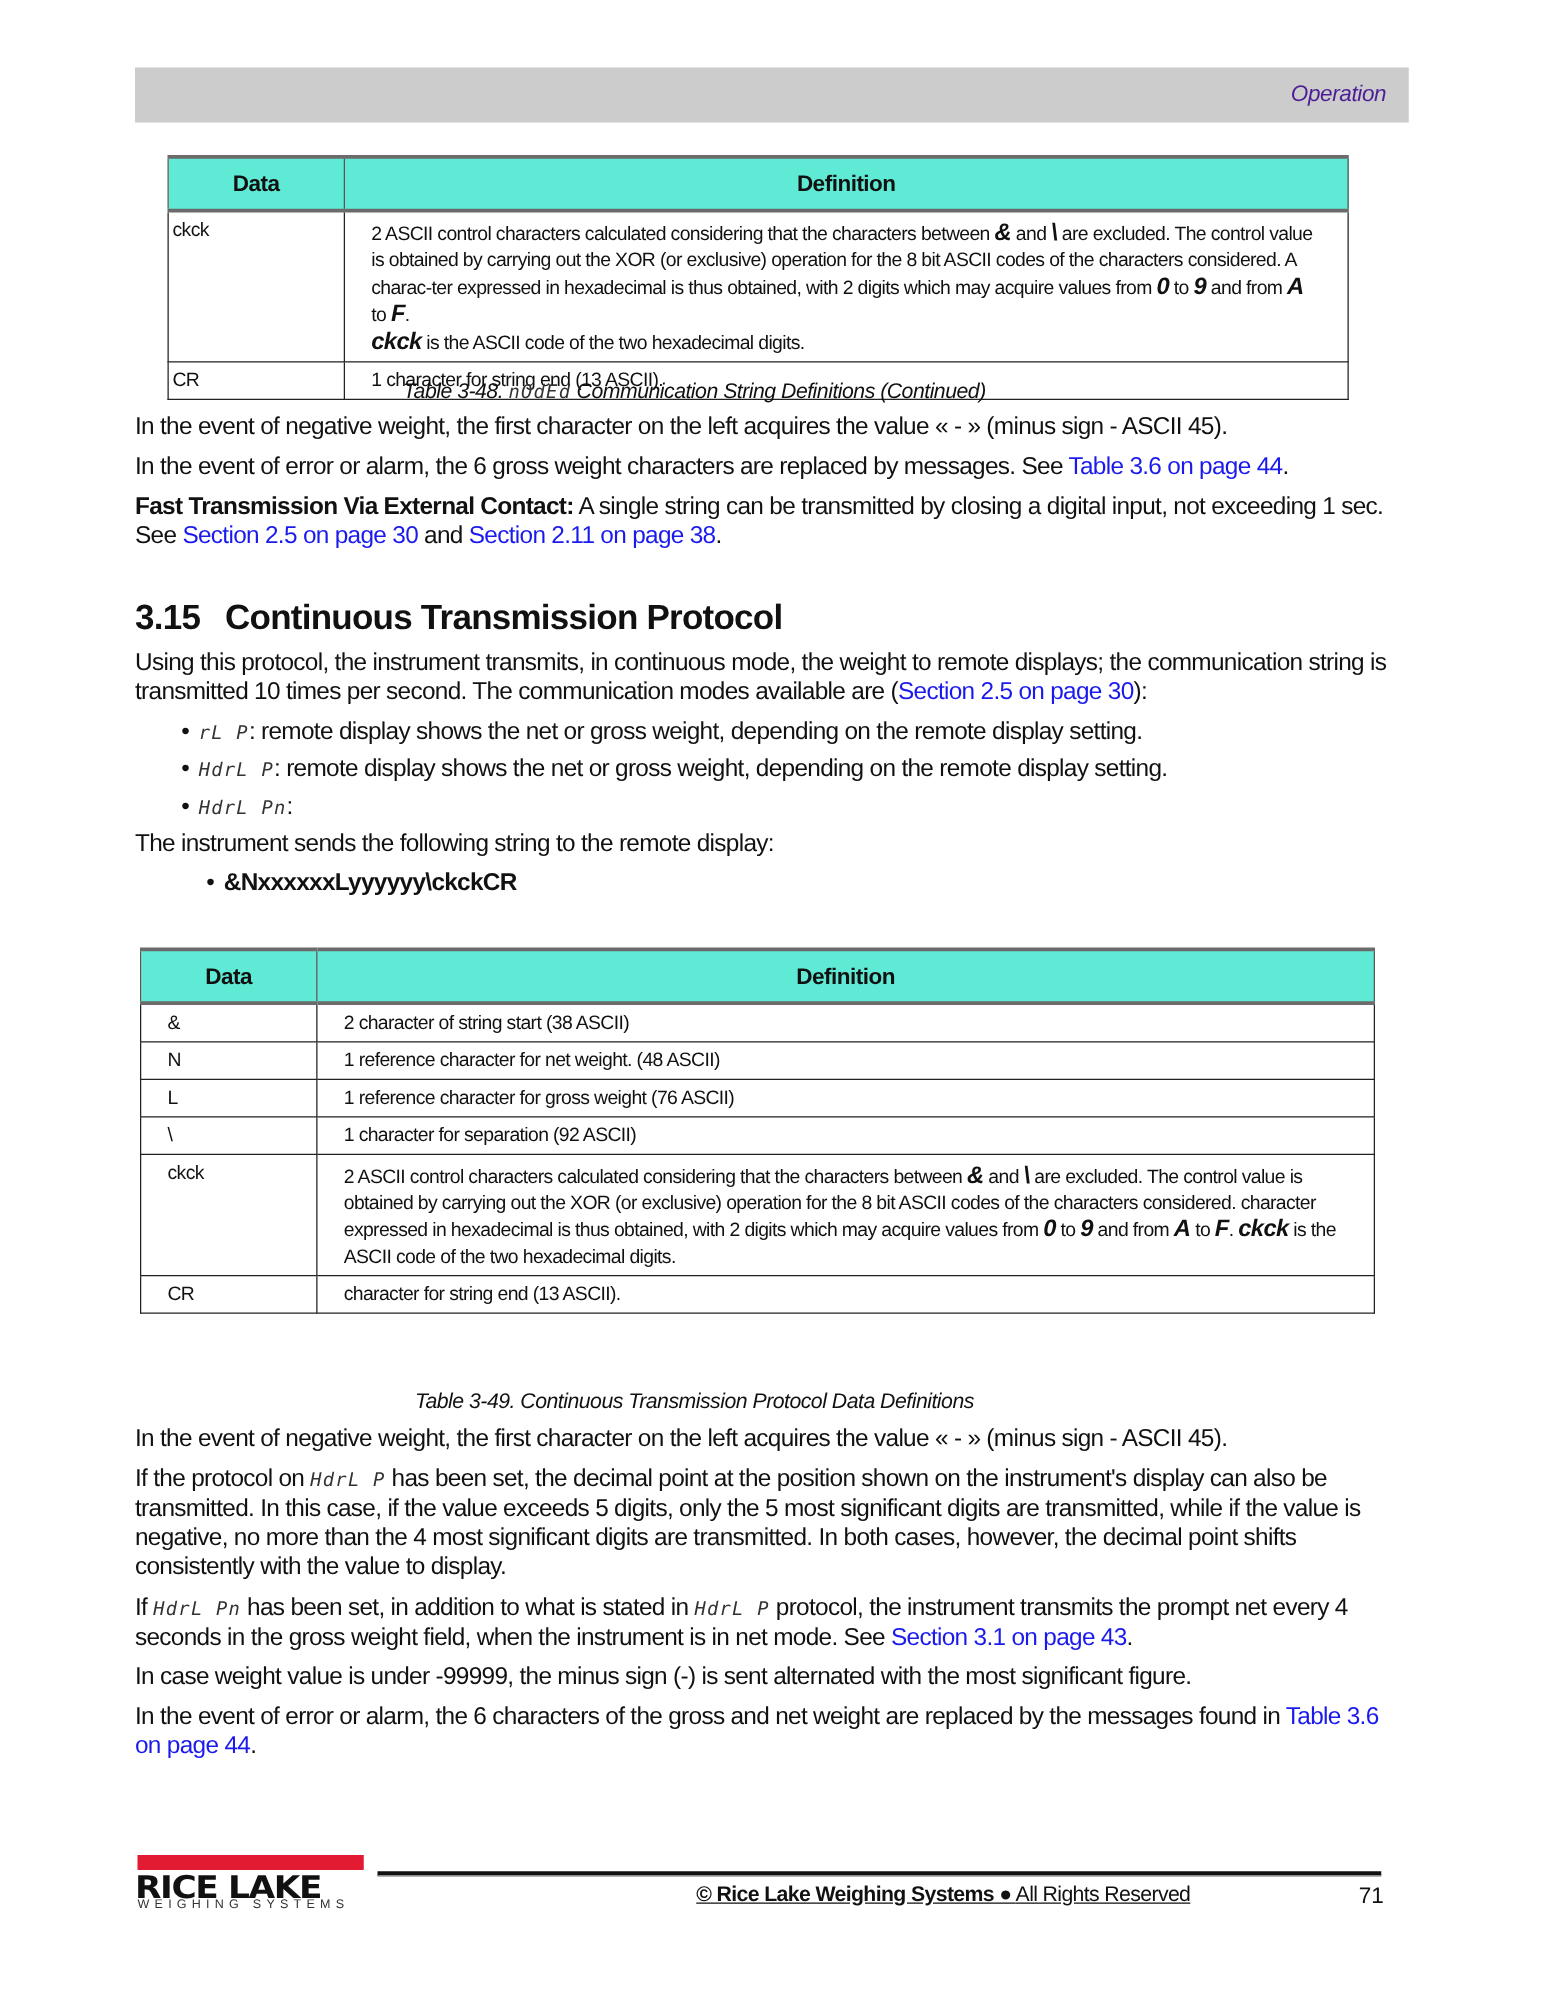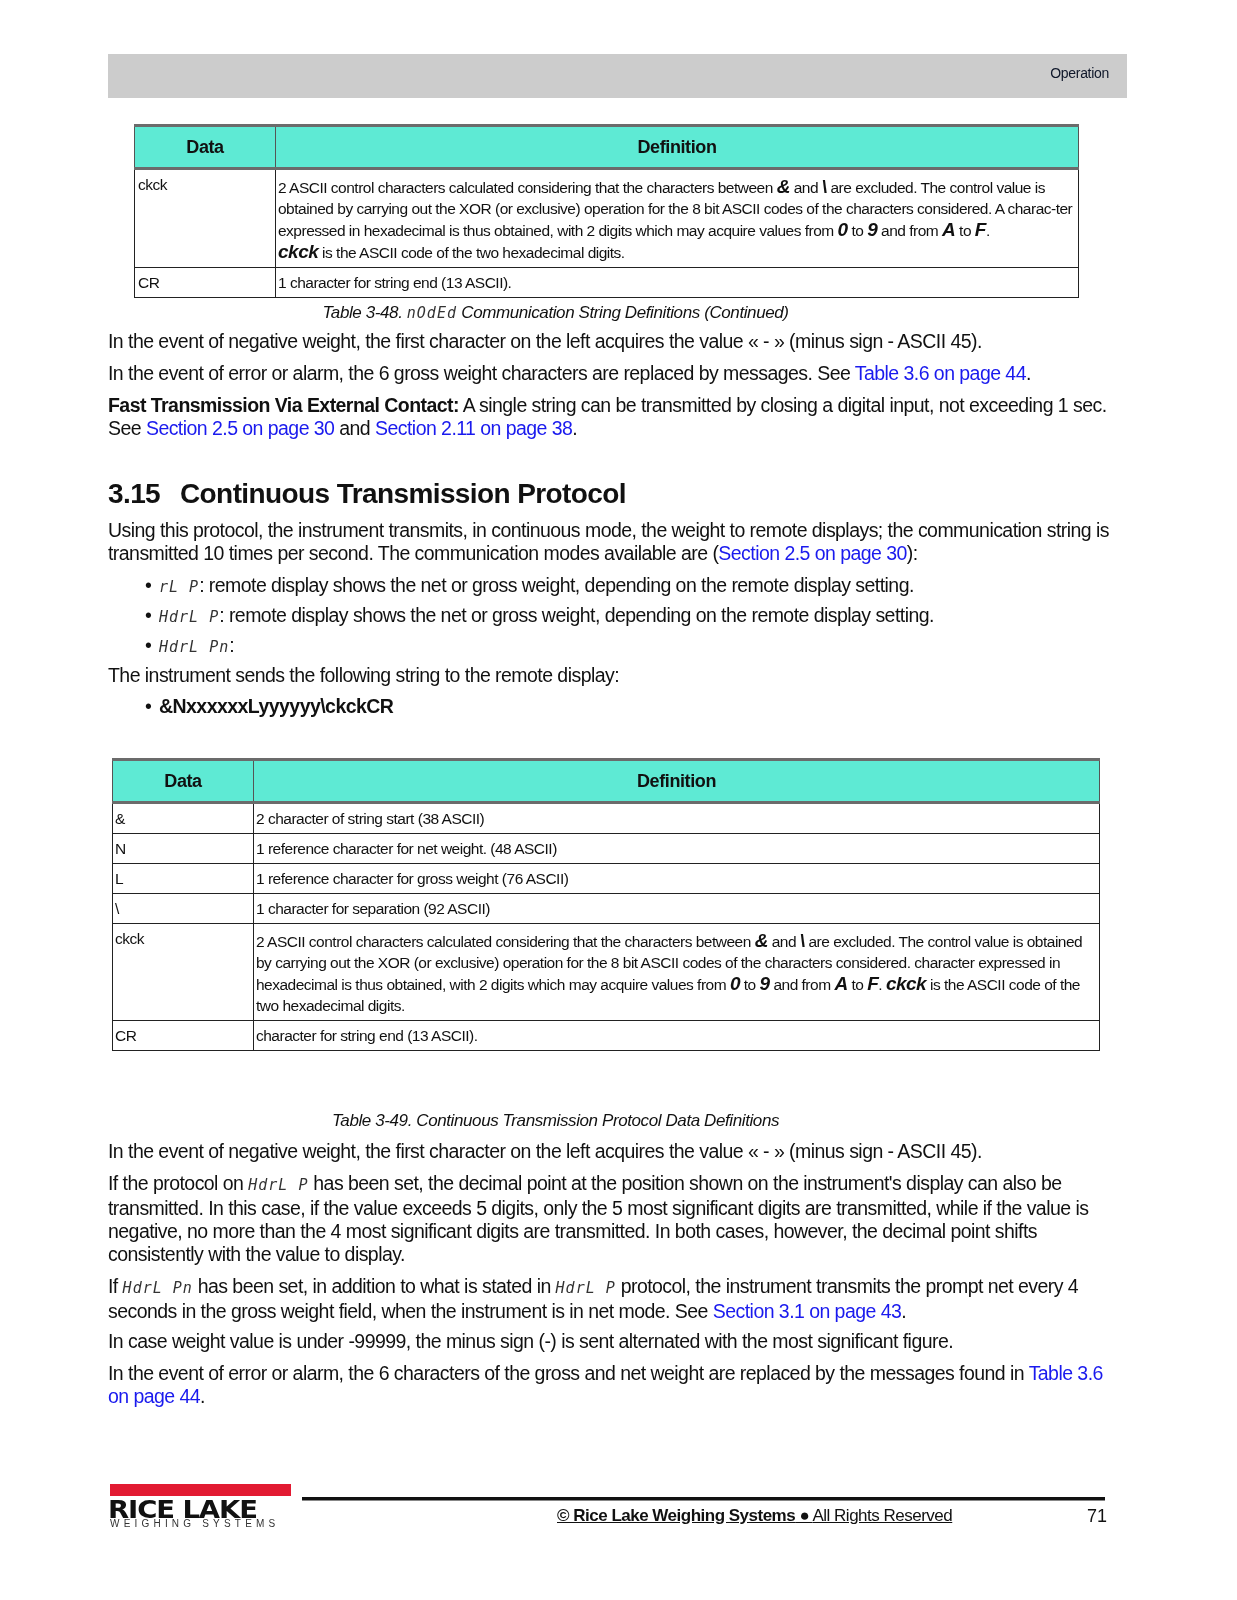--- a/index.html
+++ b/index.html
@@ -1,25 +1,25 @@
 <!DOCTYPE html>
 <html><head>
 <meta charset="utf-8">
 <style>
   html, body { margin: 0; padding: 0; background: #ffffff; }
   body { width: 1237px; height: 1600px; position: relative; overflow: hidden;
          font-family: "Liberation Sans", sans-serif; color: #111; }
   .header-bar { position: absolute; left: 108px; top: 54px; width: 1019px; height: 44px;
                 background: #cccccc; }
-  .header-bar .title { position: absolute; right: 18px; top: 11px; 
-                font-size: 14px; letter-spacing: -0.3px; color: #0f172a; }
+  .header-bar .title { position: absolute; right: 18px; top: 11px; font-style: italic;
+                font-size: 18px; letter-spacing: -0.3px; color: #4c1d95; }
   table.dt { position: absolute; border-collapse: collapse; font-size: 15.5px; letter-spacing: -0.5px; }
   table.dt th { background: #5eead4; font-weight: bold; font-size: 18px; letter-spacing: -0.4px;
                height: 38px; border: 1px solid #555; border-bottom: 3px solid #6b6b6b; border-top: 3px solid #6b6b6b; text-align: center; }
-  table.dt td { border: 1px solid #222; padding: 4px 2px; vertical-align: top; line-height: 21px; }
+  table.dt td { border: 1px solid #222; padding: 4px 21px; vertical-align: top; line-height: 21px; }
   table.dt td.c1 { padding-left: 3px; }
   .b { font-weight: bold; font-style: italic; font-size: 19px; }
   .seg { font-family: "DejaVu Sans Mono", monospace; font-style: italic; font-size: 15px;
          letter-spacing: 1px; color: #333; }
 
   .caption { position: absolute; left: 0; width: 1111px; text-align: center; font-style: italic;
              font-size: 17px; letter-spacing: -0.4px; }
   .para { position: absolute; left: 108px; width: 1010px; font-size: 19.5px; line-height: 23px;
           letter-spacing: -0.55px; }
   .link { color: #1a1aee; }
@@ -73,21 +73,21 @@
 
 <div class="h2"><span class="num">3.15</span><span>Continuous Transmission Protocol</span></div>
 
 <div class="para" style="top:519px;"><span>Using this protocol, the instrument transmits, in continuous mode, the weight to remote displays; the communication string is transmitted 10 times per second. The communication modes available are (</span><a class="link">Section 2.5 on page 30</a><span>):</span></div>
 
 <div class="bullet" style="top:574px;"><span class="dot">•</span><span class="seg">rL  P</span><span>: remote display shows the net or gross weight, depending on the remote display setting.</span></div>
 <div class="bullet" style="top:604px;"><span class="dot">•</span><span class="seg">HdrL  P</span><span>: remote display shows the net or gross weight, depending on the remote display setting.</span></div>
 <div class="bullet" style="top:634px;"><span class="dot">•</span><span class="seg">HdrL  Pn</span><span>:</span></div>
 
 <div class="para" style="top:664px;">The instrument sends the following string to the remote display:</div>
-<div class="bullet" style="top:695px;"><span class="dot">•</span><b>&amp;NxxxxxxLyyyyyy\ckckCR</b></div>
+<div class="bullet" style="top:695px;margin-left:20px;"><span class="dot">•</span><b>&amp;NxxxxxxLyyyyyy\ckckCR</b></div>
 
 <table class="dt" style="left:112px; top:758px; width:988px;">
   <tbody>
       <tr>
     <th style="width:138px;">Data</th>
     <th>Definition</th>
   </tr>
   <tr>
         <td>&amp;</td>
         <td>2 character of string start (38 ASCII)</td>

